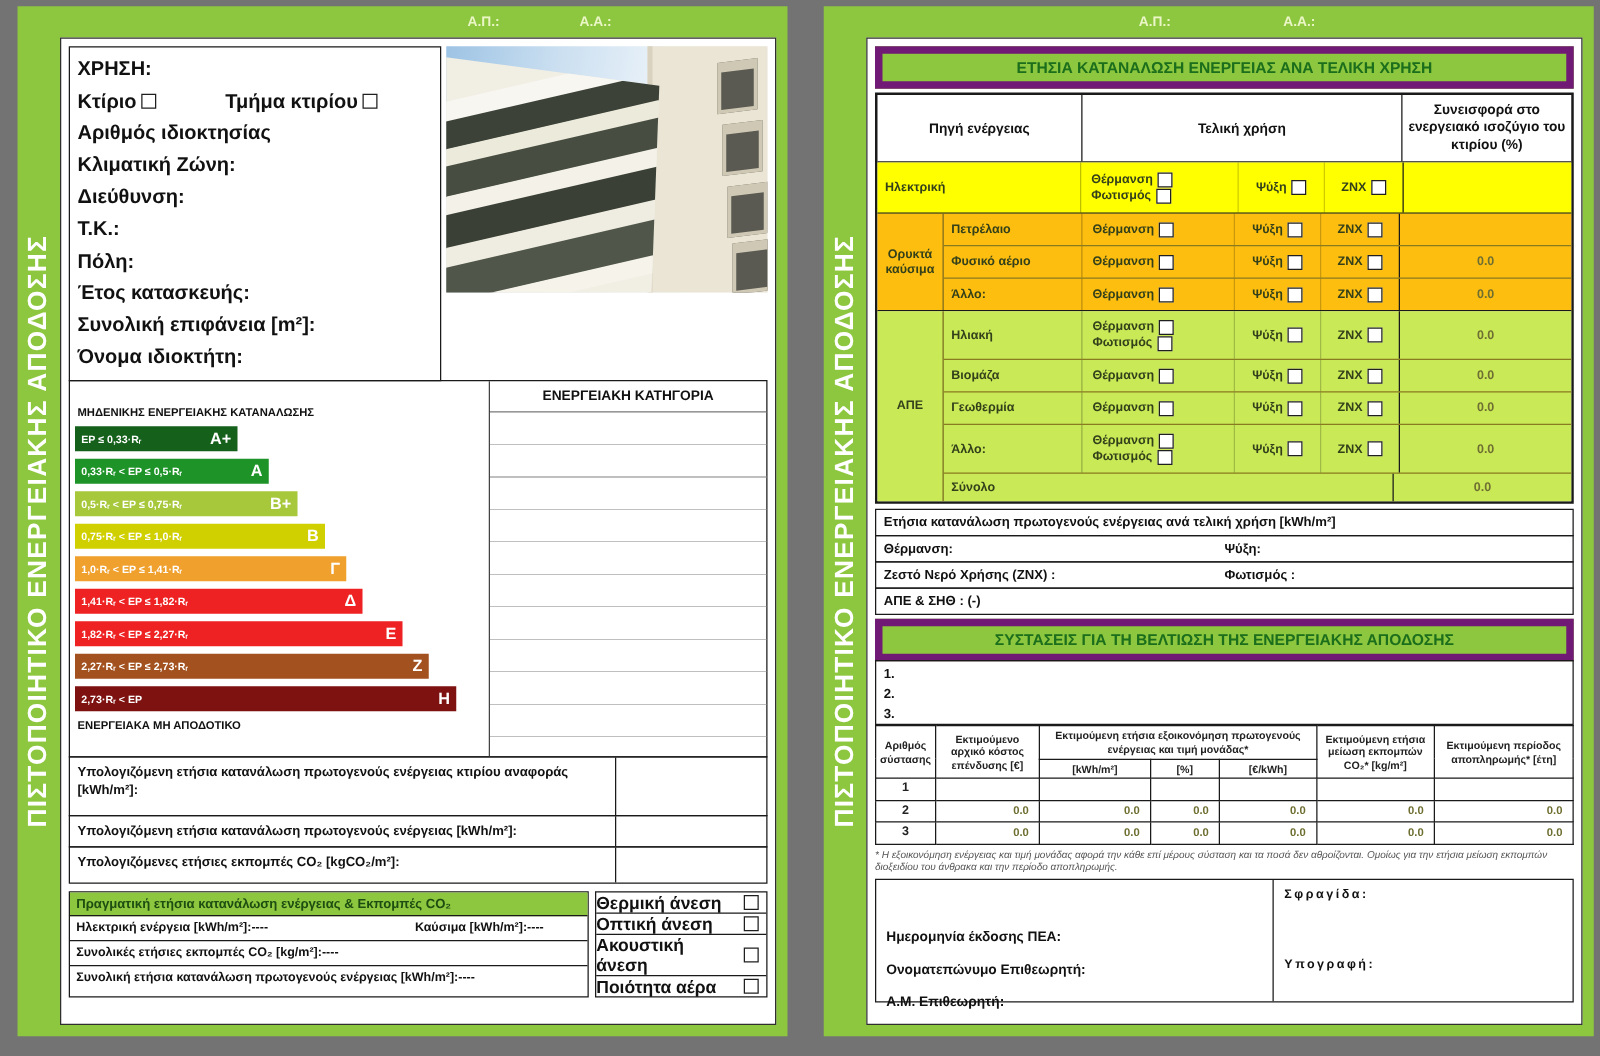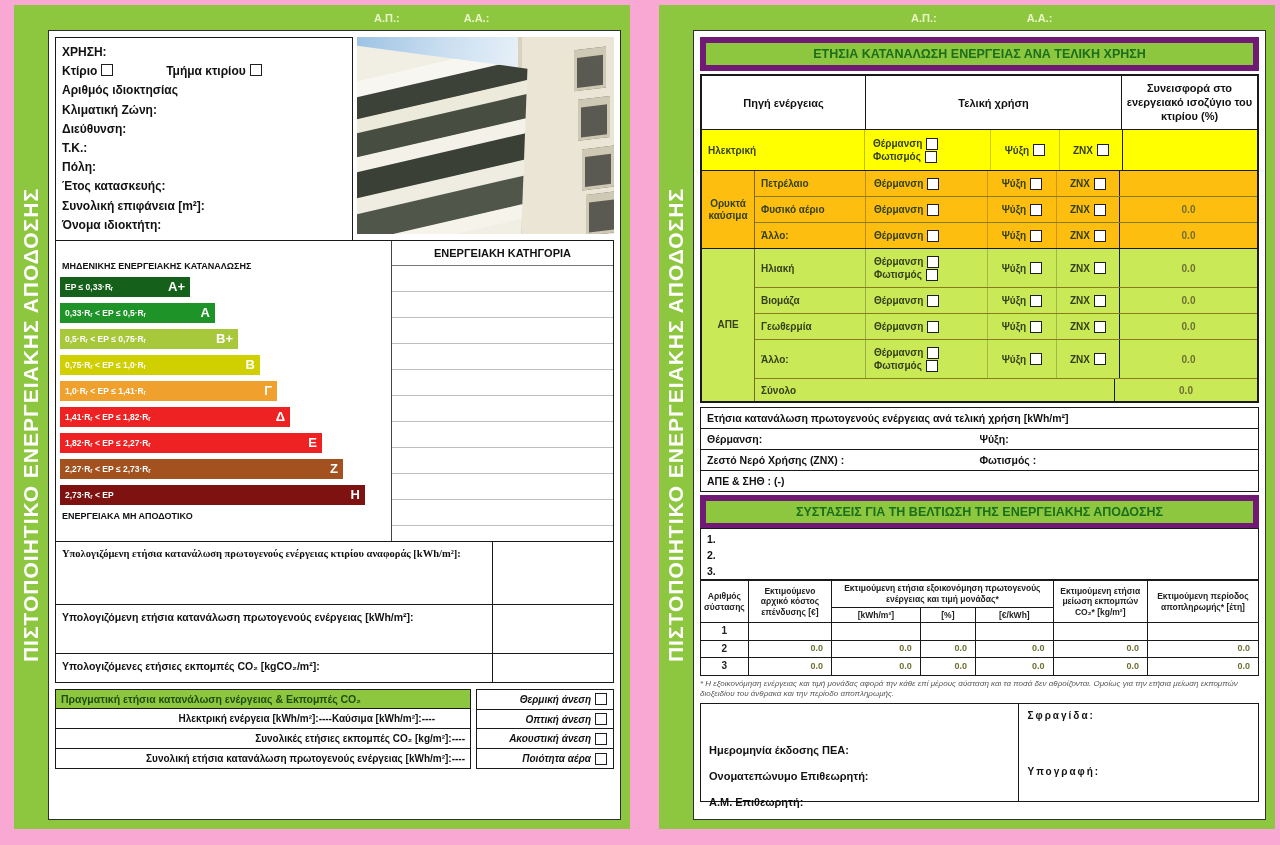--- a/index.html
+++ b/index.html
@@ -1,35 +1,35 @@
 <!DOCTYPE html>
 <html><head>
 <meta charset="utf-8">
 <style>
   html,body{margin:0;padding:0;background:#fff;}
-  #canvas{position:relative;width:1280px;height:845px;background:#f9a8d4;overflow:hidden;
+  #canvas{position:relative;width:1280px;height:845px;background:#737373;overflow:hidden;
           font-family:"Liberation Sans","DejaVu Sans",sans-serif;color:#111;}
   .page{position:absolute;top:5px;height:824px;width:616px;background:#8dc63f;
         box-sizing:border-box;padding:0 9px 9px 0;}
   .page-left{left:14px;}
   .page-right{left:659px;}
   .topbar{height:25px;display:flex;align-items:center;font-weight:bold;font-size:11px;color:#eaf6c6;}
   .page-left .topbar{padding-left:360px;gap:64px;}
   .page-right .topbar{padding-left:252px;gap:90px;}
   .page-body{display:flex;height:790px;}
   .sidebar{width:34px;display:flex;align-items:center;justify-content:center;}
   .sidebar span{writing-mode:vertical-rl;transform:rotate(180deg);color:#fff;font-weight:bold;
                 font-size:21px;letter-spacing:1px;white-space:nowrap;}
   .content{flex:1;background:#fff;border:1px solid #2f2f2f;box-sizing:border-box;padding:6px;overflow:hidden;}
   .cb{display:inline-block;width:10px;height:10px;border:1.5px solid #1f1f1f;background:#fff;
       vertical-align:-1px;margin-left:4px;}
   
   .toprow{display:flex;gap:4px;}
   .usagebox{width:298px;border:1px solid #1a1a1a;box-sizing:border-box;padding:5px 6px;
-            font-size:12px;font-weight:bold;line-height:1.6;}
+            font-size:16px;font-weight:bold;line-height:1.6;}
   .photo{flex:1;height:197px;position:relative;overflow:hidden;
          background:linear-gradient(100deg,#9dc3e4 0%,#c9def0 30%,#eaf2f9 60%,#f6f8f9 100%);}
   .cloud{position:absolute;background:#fff;border-radius:50%;filter:blur(2px);opacity:.85;}
   .towerR{position:absolute;right:-6px;top:-8px;width:38%;height:115%;background:#ebe5d6;
           transform:skewY(-7deg);border-left:4px solid #d9d2bf;}
   .win{position:absolute;width:26px;height:30px;background:#5a5a52;border:3px solid #cfc8b4;border-top-width:8px;}
   .bmass{position:absolute;left:-30px;top:8px;width:78%;height:120%;
          clip-path:polygon(12% 0,100% 10%,96% 100%,0 100%,0 55%);}
   .stripe{position:absolute;left:-20px;width:130%;transform:rotate(-13deg);}
   .band-green{height:22px;background:#8dc63f;border:6px solid #701a75;margin-top:4px;
@@ -48,25 +48,25 @@
   .bar .grd{font-size:13px;}
   .nonlabel{font-size:9px;font-weight:bold;margin-top:2px;margin-left:2px;}
   .calcbox{border:1px solid #1a1a1a;margin-top:-1px;display:flex;box-sizing:border-box;}
   .calcbox .lab{flex:1;padding:5px 6px;font-size:10.5px;font-weight:bold;line-height:1.35;}
   .calcbox .val{width:120px;border-left:1px solid #1a1a1a;}
   .bottomrow{display:flex;gap:5px;margin-top:6px;}
   .actualbox{flex:1;border:1.5px solid #1a1a1a;}
   .actualhead{background:#8dc63f;border-bottom:1.5px solid #1a1a1a;color:#1d4d10;font-weight:bold;
               font-size:10.5px;padding:3px 5px;}
   .actualrow{border-bottom:1px solid #1a1a1a;font-size:10px;font-weight:bold;padding:4px 5px;
-             display:flex;justify-content:flex-end;}
+             display:flex;justify-content:space-between;}
   .actualrow:last-child{border-bottom:none;}
   .comfortbox{width:136px;border:1.5px solid #1a1a1a;display:flex;flex-direction:column;}
   .comfortrow{flex:1;border-bottom:1px solid #1a1a1a;display:flex;align-items:center;
-              justify-content:flex-end;padding-right:6px;font-size:10px;font-weight:bold;font-style:italic;}
+              justify-content:space-between;padding-right:6px;font-size:14px;font-weight:bold;}
   .comfortrow:last-child{border-bottom:none;}
   
   .etable{border:2px solid #1a1a1a;margin-top:3px;}
   .ethead{display:flex;border-bottom:1.5px solid #1a1a1a;font-weight:bold;font-size:11px;text-align:center;}
   .ethead>div{display:flex;align-items:center;justify-content:center;padding:6px 4px;box-sizing:border-box;}
   .h-src{width:164px;border-right:1.5px solid #1a1a1a;}
   .h-use{width:256px;border-right:1.5px solid #1a1a1a;}
   .h-con{flex:1;line-height:1.25;}
   .etrow{display:flex;font-size:10px;font-weight:bold;color:#33401a;}
   .groupblock{display:flex;border-bottom:1.5px solid #1a1a1a;}
@@ -202,25 +202,25 @@
                 <span class="grd">H</span>
               </div>
             <div class="nonlabel">ΕΝΕΡΓΕΙΑΚΑ ΜΗ ΑΠΟΔΟΤΙΚΟ</div>
           </div>
           <div class="catcol">
             <div class="cathead">ΕΝΕΡΓΕΙΑΚΗ ΚΑΤΗΓΟΡΙΑ</div>
             <div class="catgrid"></div>
           </div>
         </div>
 
-        <div class="calcbox" style="height:64px;font-family:Liberation Serif, serif;">
+        <div class="calcbox" style="height:48px;">
           <div class="lab">Υπολογιζόμενη ετήσια κατανάλωση πρωτογενούς ενέργειας κτιρίου αναφοράς [kWh/m²]:</div>
           <div class="val"></div>
         </div>
-        <div class="calcbox" style="height:50px;">
+        <div class="calcbox" style="height:26px;">
           <div class="lab">Υπολογιζόμενη ετήσια κατανάλωση πρωτογενούς ενέργειας [kWh/m²]:</div>
           <div class="val"></div>
         </div>
         <div class="calcbox" style="height:30px;">
           <div class="lab">Υπολογιζόμενες ετήσιες εκπομπές CO₂ [kgCO₂/m²]:</div>
           <div class="val"></div>
         </div>
 
         <div class="bottomrow">
           <div class="actualbox">

